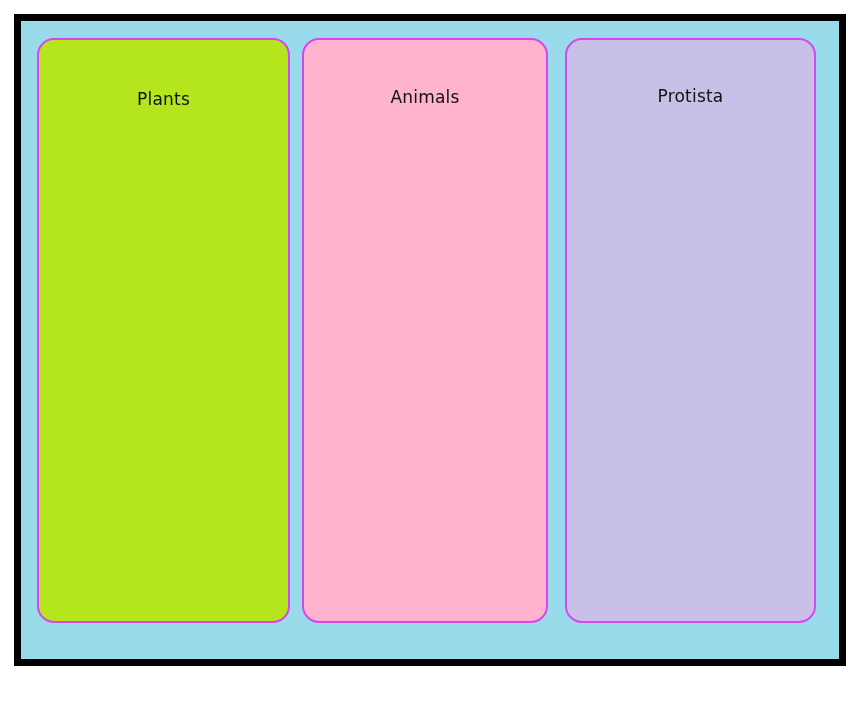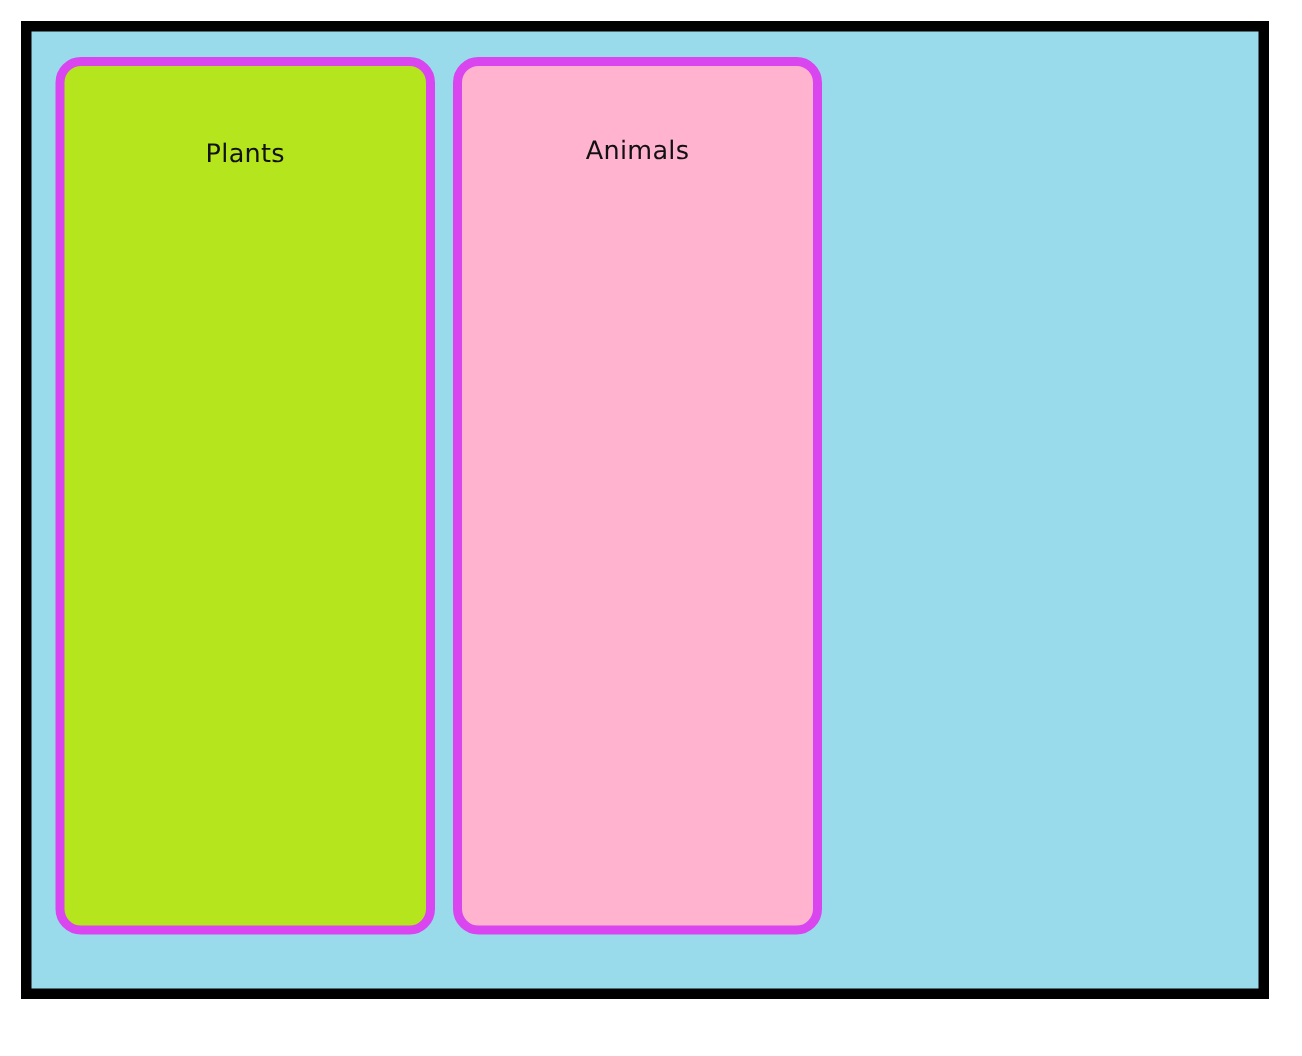--- a/index.html
+++ b/index.html
@@ -44,21 +44,21 @@
     width: 100%;
     height: 100%;
   }
 
   
   .panel {
     position: absolute;
     top: 17px;
     height: 585px;
     box-sizing: border-box;
-    border: 6px solid #d946ef;
+    border: 2px solid #d946ef;
     border-radius: 17px;
     overflow: hidden;
   }
 
   .panel-label {
     position: absolute;
     left: 0;
     right: 0;
     text-align: center;
     color: #111111;
@@ -103,17 +103,20 @@
     <div class="columns">
 
       <div class="panel panel-plants">
         <div class="panel-label">Plants</div>
       </div>
 
       <div class="panel panel-animals">
         <div class="panel-label">Animals</div>
       </div>
 
+      <div class="panel panel-protista">
+        <div class="panel-label">Protista</div>
+      </div>
 
     </div>
   </div>
 
 </div>
 
 </body></html>

